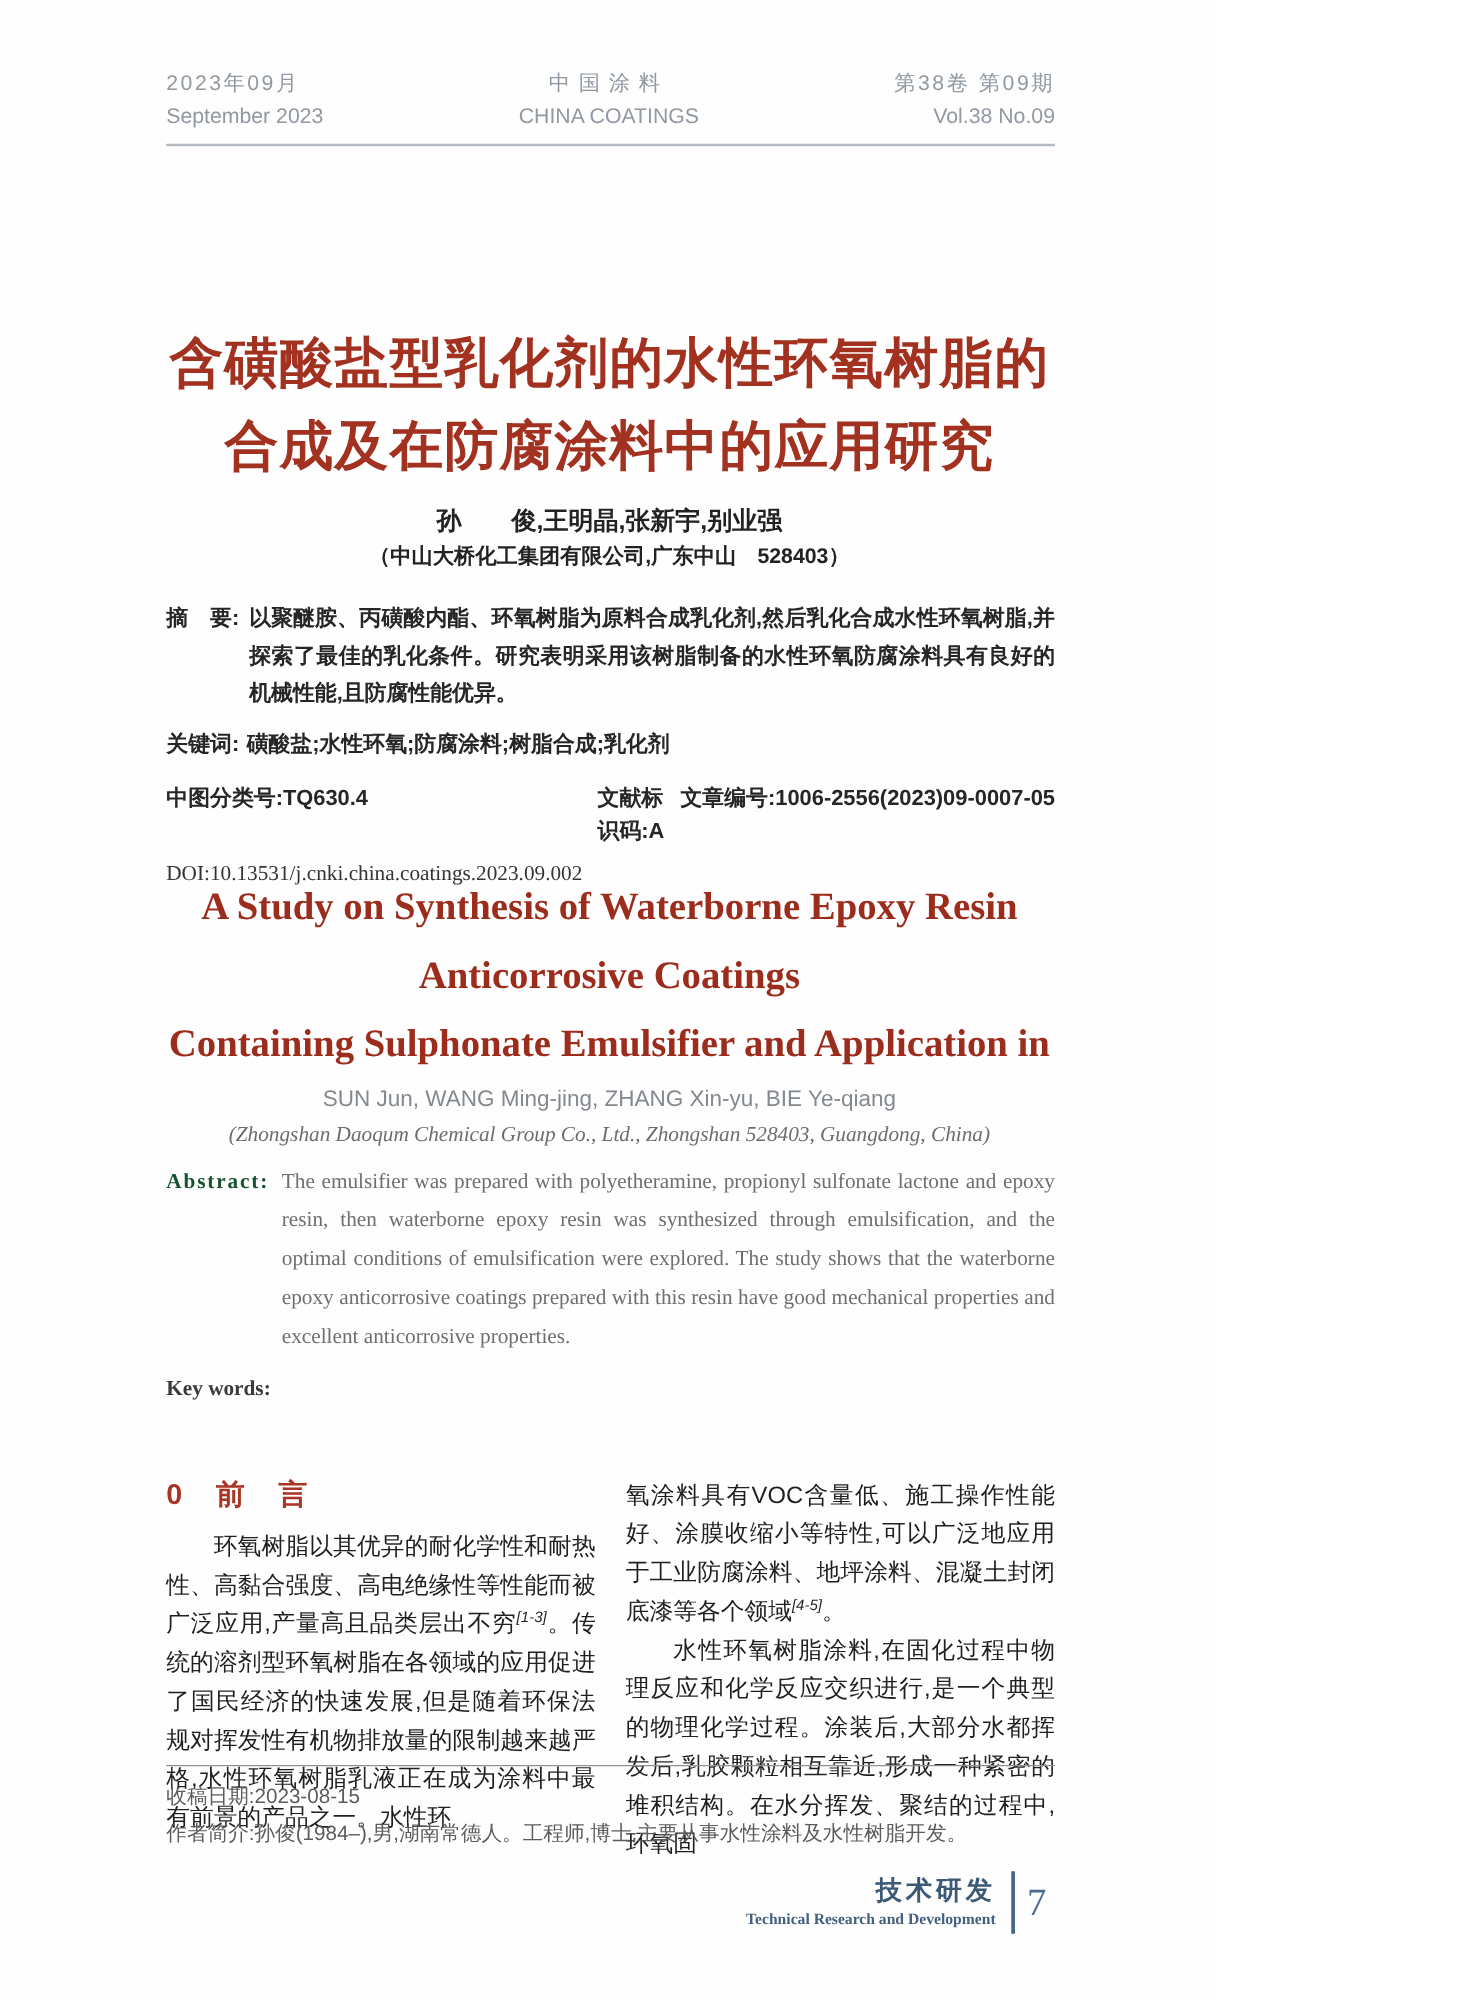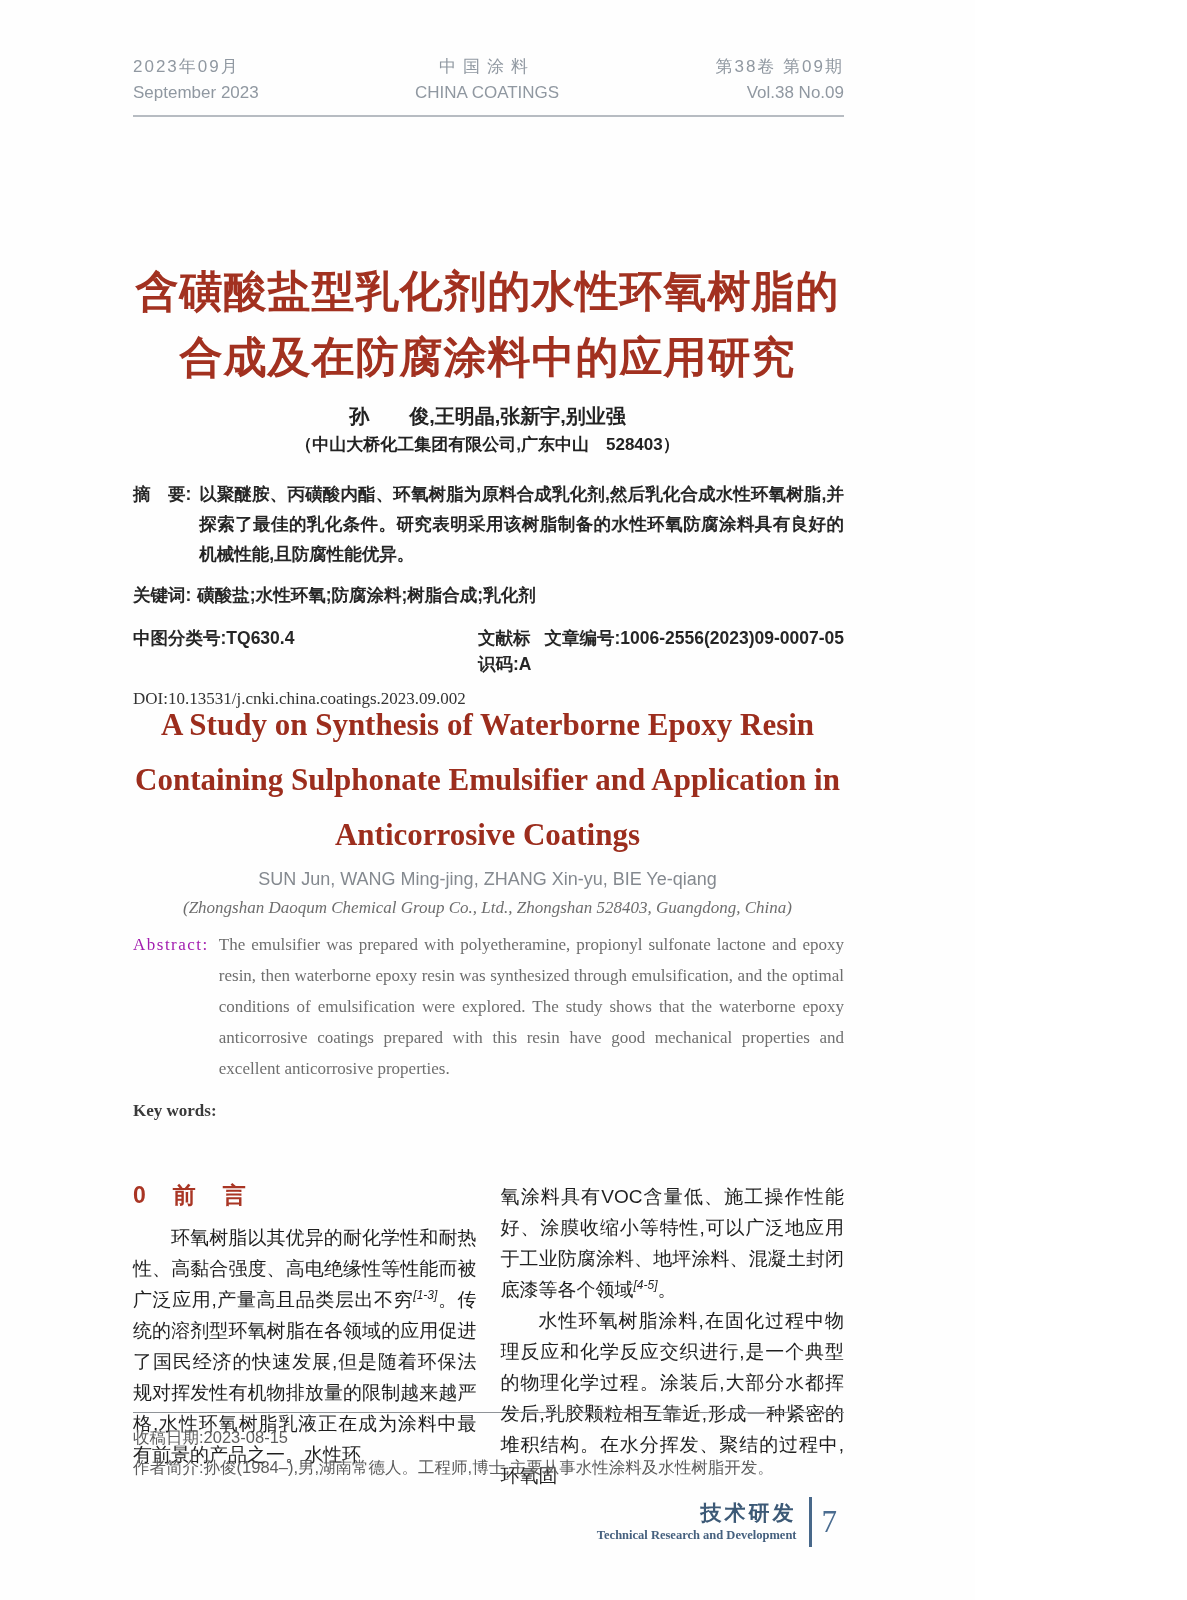--- a/index.html
+++ b/index.html
@@ -45,21 +45,21 @@
   .en-title{
     position:absolute;top:697px;left:0;right:0;text-align:center;
     font-family:"Liberation Serif","DejaVu Serif",serif;font-weight:bold;
     font-size:31px;line-height:55px;color:#9c2d1d;
   }
   .en-authors{position:absolute;top:869px;left:0;right:0;text-align:center;font-size:18px;color:#84898f;}
   .en-affil{position:absolute;top:898px;left:0;right:0;text-align:center;font-family:"Liberation Serif","DejaVu Serif",serif;font-style:italic;font-size:17px;color:#6d6d6d;}
   
   .en-meta{position:absolute;top:929px;left:133px;right:131px;font-family:"Liberation Serif","DejaVu Serif",serif;color:#6e6e6e;}
   .en-abstract{font-size:17px;line-height:31px;}
-  .en-abstract .lbl{font-weight:normal;color:#a21caf;letter-spacing:1.5px;margin-right:10px;}
+  .en-abstract .lbl{font-weight:bold;color:#14532d;letter-spacing:1.5px;margin-right:10px;}
   .en-abstract .txt{flex:1;text-align:justify;}
   .en-keywords{margin-top:14px;font-size:17px;line-height:26px;}
   .en-keywords .lbl{font-weight:bold;color:#3a3a3a;margin-right:8px;}
   
   .body-cols{position:absolute;top:1180px;left:133px;right:131px;display:flex;gap:24px;}
   .body-col{flex:1;min-width:0;}
   .sec-heading{margin:0 0 12px 0;font-size:23px;line-height:30px;font-weight:bold;color:#a93524;letter-spacing:2px;}
   .body-p{margin:0;font-size:19px;line-height:31px;text-align:justify;color:#1f1f1f;}
   .body-p.indent{text-indent:2em;}
   .body-p sup{font-size:12px;line-height:0;font-style:italic;}
@@ -117,22 +117,22 @@
     <div class="clc-row">
       <span class="clc">中图分类号:TQ630.4</span>
       <span class="doc">文献标识码:A</span>
       <span class="aid">文章编号:1006-2556(2023)09-0007-05</span>
     </div>
     <div class="doi-line">DOI:10.13531/j.cnki.china.coatings.2023.09.002</div>
   </div>
 
   <div class="en-title">
     <div>A Study on Synthesis of Waterborne Epoxy Resin</div>
+    <div>Anticorrosive Coatings</div>
     <div>Containing Sulphonate Emulsifier and Application in</div>
-    <div>Anticorrosive Coatings</div>
   </div>
   <div class="en-authors">SUN Jun, WANG Ming-jing, ZHANG Xin-yu, BIE Ye-qiang</div>
   <div class="en-affil">(Zhongshan Daoqum Chemical Group Co., Ltd., Zhongshan 528403, Guangdong, China)</div>
 
   <div class="en-meta">
     <div class="row-hang en-abstract">
       <span class="lbl">Abstract:</span>
       <span class="txt">The emulsifier was prepared with polyetheramine, propionyl sulfonate lactone and epoxy resin, then waterborne epoxy resin was synthesized through emulsification, and the optimal conditions of emulsification were explored. The study shows that the waterborne epoxy anticorrosive coatings prepared with this resin have good mechanical properties and excellent anticorrosive properties.</span>
     </div>
     <div class="row-hang en-keywords">

